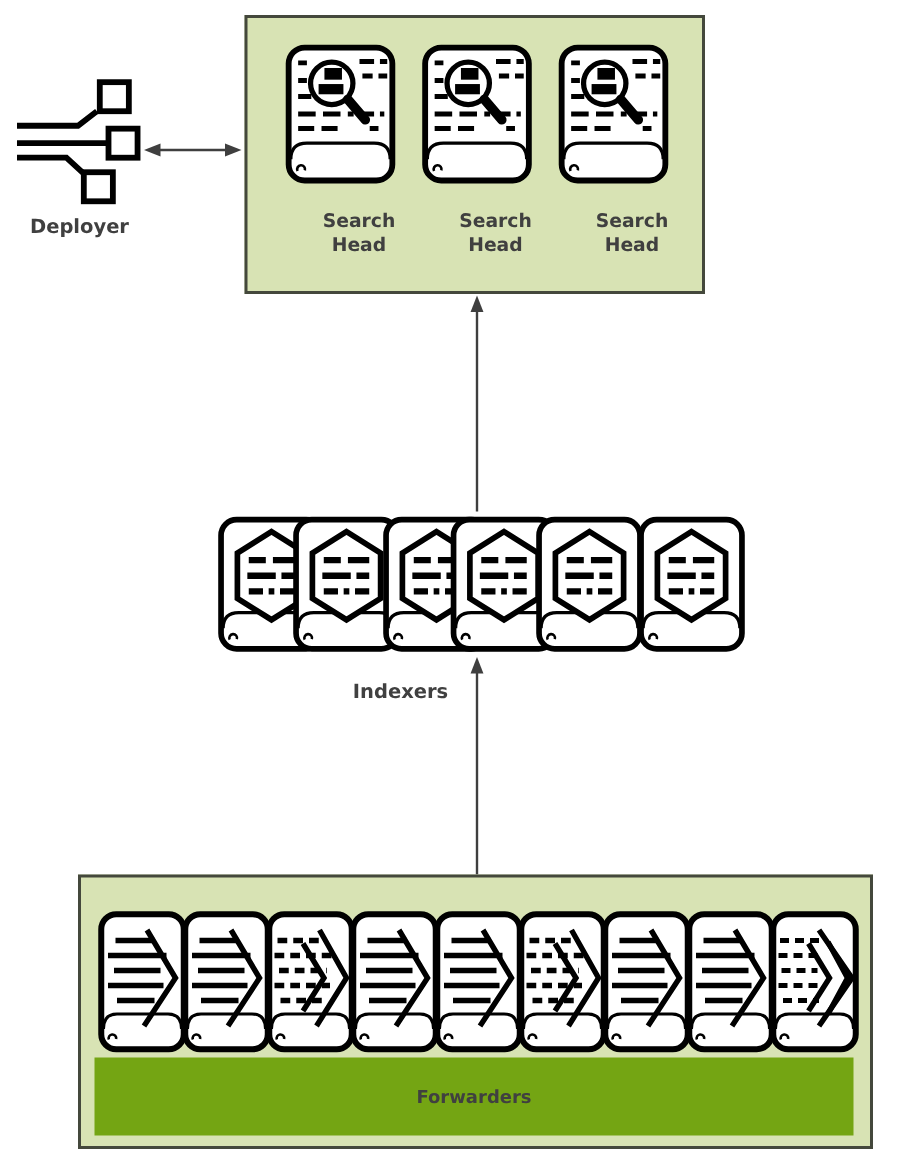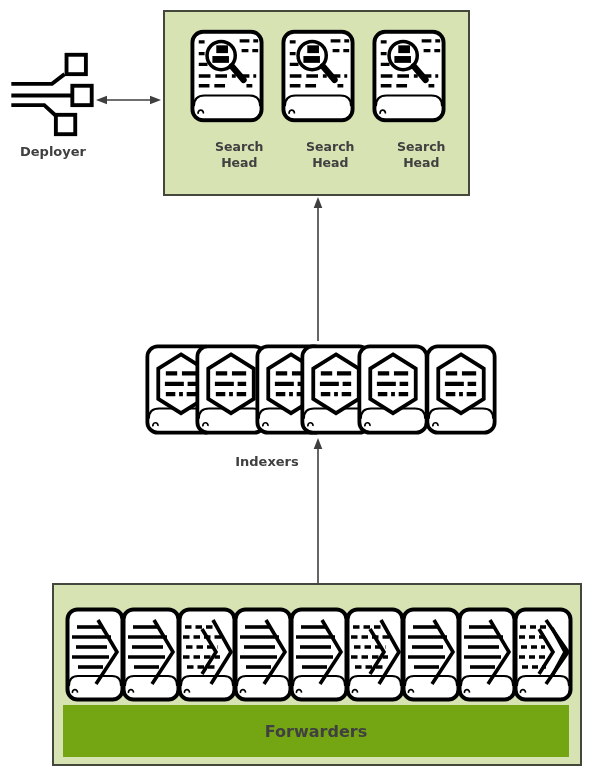--- a/index.html
+++ b/index.html
@@ -21,21 +21,21 @@
   .sh-node{width:76px;display:flex;flex-direction:column;align-items:flex-end;}
   .server-svg{display:block;}
   .label{font-weight:bold;color:#404040;text-align:center;}
   .sh-label{margin-top:16px;font-size:12.5px;line-height:1.25;}
   .deployer-label{left:8px;top:144px;width:90px;font-size:13px;}
   .indexers-label{left:219px;top:454px;width:96px;font-size:13px;}
   .fwd-bar{
     position:absolute;left:63px;top:705px;width:506px;height:52px;
     background:#74a513;display:flex;align-items:center;justify-content:center;
   }
-  .fwd-bar .label{font-size:16px;}
+  .fwd-bar .label{font-size:12px;}
   .arrows{left:0;top:0;pointer-events:none;}
 </style>
 </head>
 <body>
 
 <svg width="0" height="0" style="position:absolute" aria-hidden="true">
   <defs>
     <g id="server-base">
       <rect x="2.5" y="2.5" width="71" height="91" rx="11" fill="#fff" stroke="#000" stroke-width="4"></rect>
       <path d="M4 79 Q4 68 15 68 L61 68 Q72 68 72 79" fill="none" stroke="#000" stroke-width="2.2"></path>

